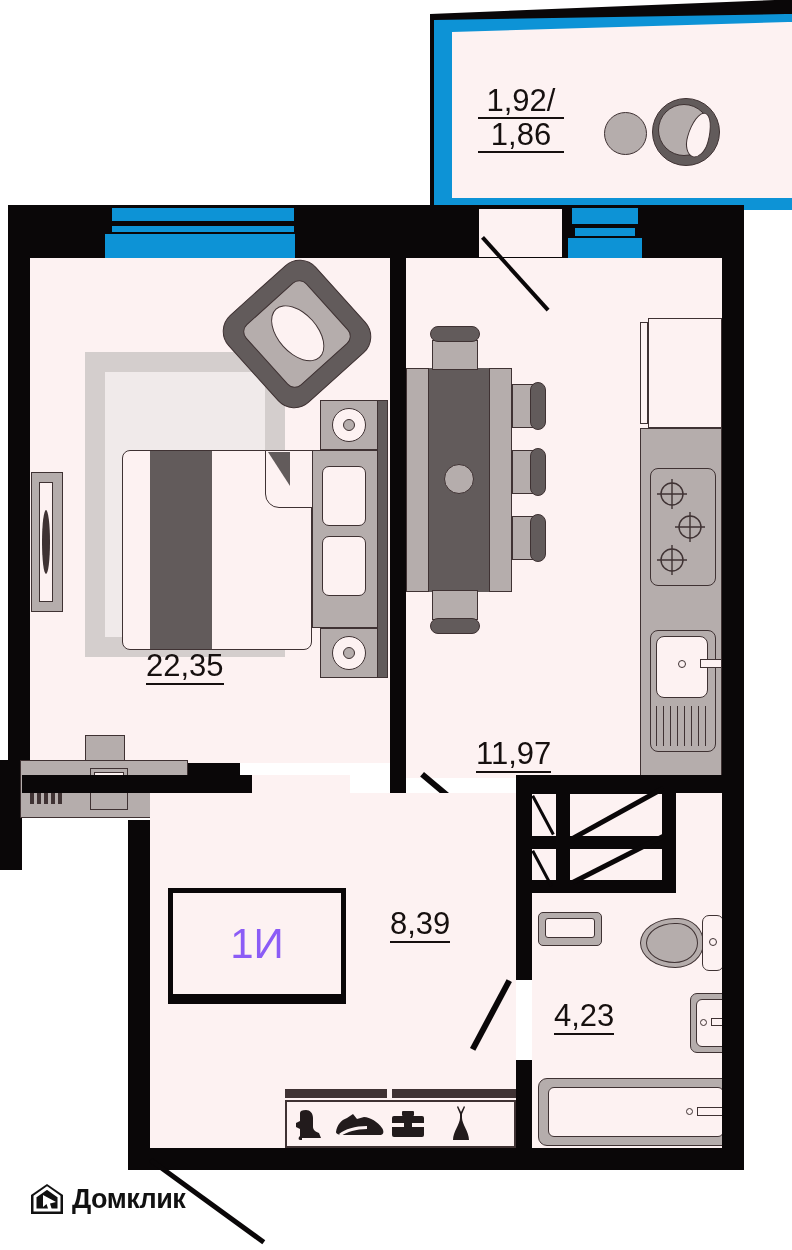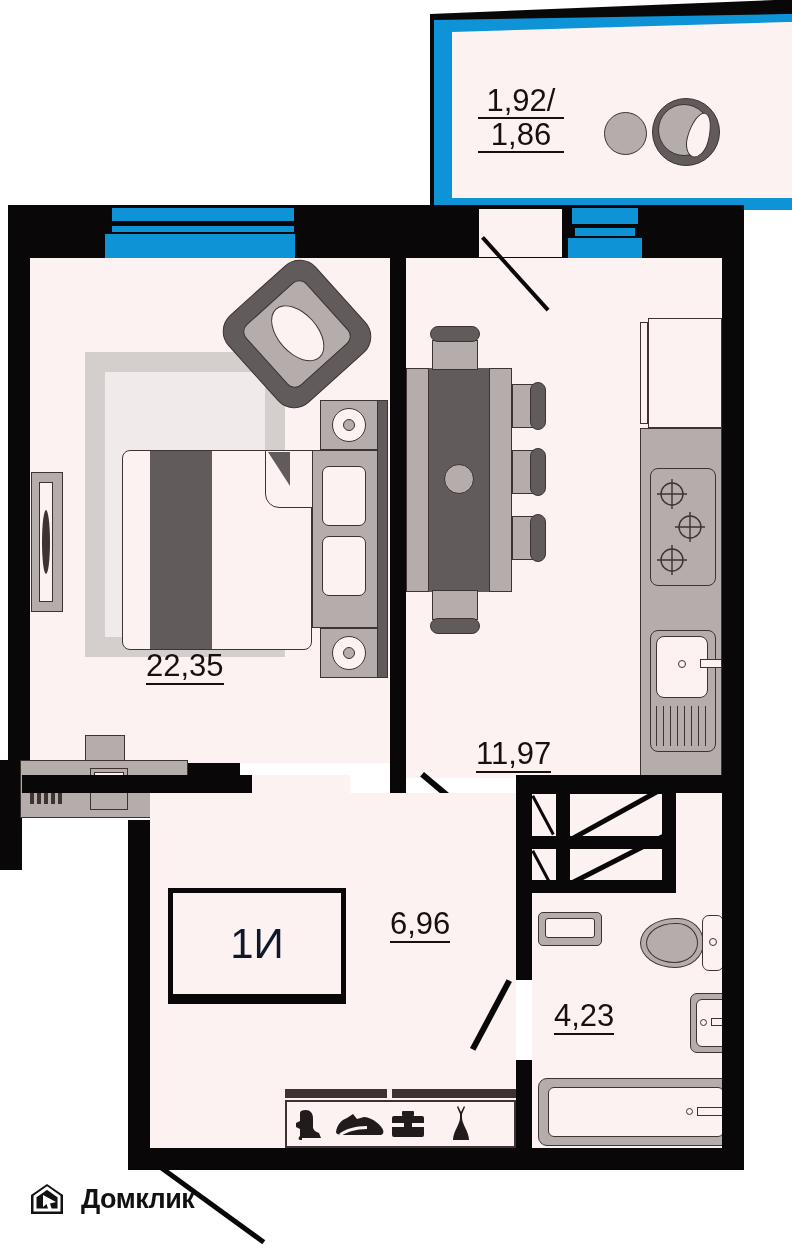--- a/index.html
+++ b/index.html
@@ -43,29 +43,29 @@
     position: absolute;
     left: 168px; top: 888px;
     width: 178px; height: 116px;
     border: 5px solid #0a0708;
     background: #fdf2f2;
     display: flex; flex-direction: column;
   }
   #labelbox .cell {
     flex: 1 1 50%;
     display: flex; align-items: center; justify-content: center;
-    font-size: 42px; color: #0f172a;
+    font-size: 42px; color: #8b5cf6;
     line-height: 1;
   }
   #labelbox .cell.top { border-bottom: 5px solid #0a0708; }
 
   
   #logo {
     position: absolute; left: 30px; top: 1182px;
-    display: flex; align-items: center; gap: 17px;
+    display: flex; align-items: center; gap: 8px;
   }
   #logo .mark { width: 34px; height: 34px; position: relative; }
   #logo .word {
     font-size: 27px; font-weight: bold; color: #111;
     letter-spacing: -0.5px;
   }
   .diag { position: absolute; background: #0a0708; transform-origin: 0 0; }
 </style>
 </head>
 <body>
@@ -261,21 +261,21 @@
         <rect x="0" y="12" width="32" height="4" fill="#fdf2f2"></rect>
         <rect x="12" y="11" width="8" height="6" rx="1"></rect>
       </g>
 
       <g transform="translate(158,2)">
         <path d="M8 0 l3 6 3 -6 1 1 -3 7 0 4 c0 6 7 14 7 22 l-16 0 c0 -8 7 -16 7 -22 l0 -4 -3 -7 z"></path>
       </g>
     </g>
   </svg>
 
-  <div class="area" style="left:390px; top:908px;">6,96</div>
+  <div class="area" style="left:390px; top:908px;">8,39</div>
 
   <div id="labelbox">
     <div class="cell top">1И</div>
   </div>
 
   <div class="diag" style="left:152px; top:1158px; width:140px; height:5px; transform: rotate(36deg);"></div>
 
   <div class="room" style="left:532px; top:793px; width:190px; height:355px;"></div>
 
   <div class="wall" style="left:516px; top:780px; width:16px; height:200px;"></div>

